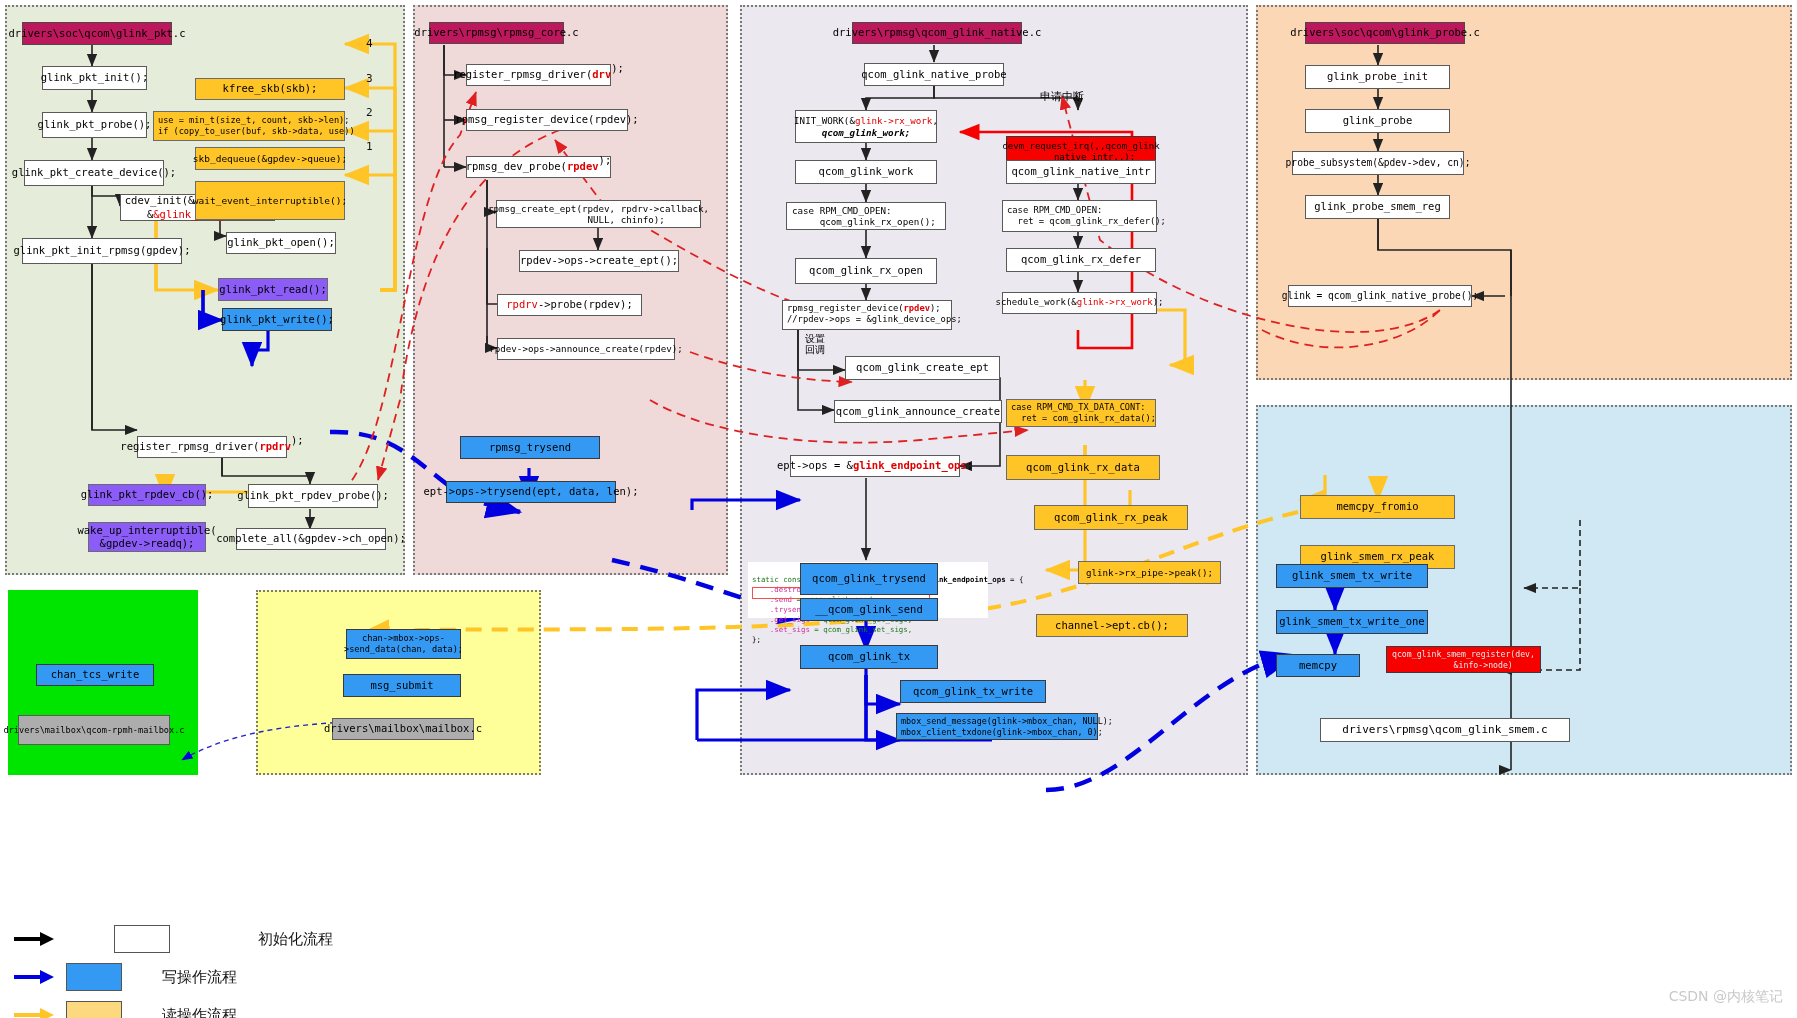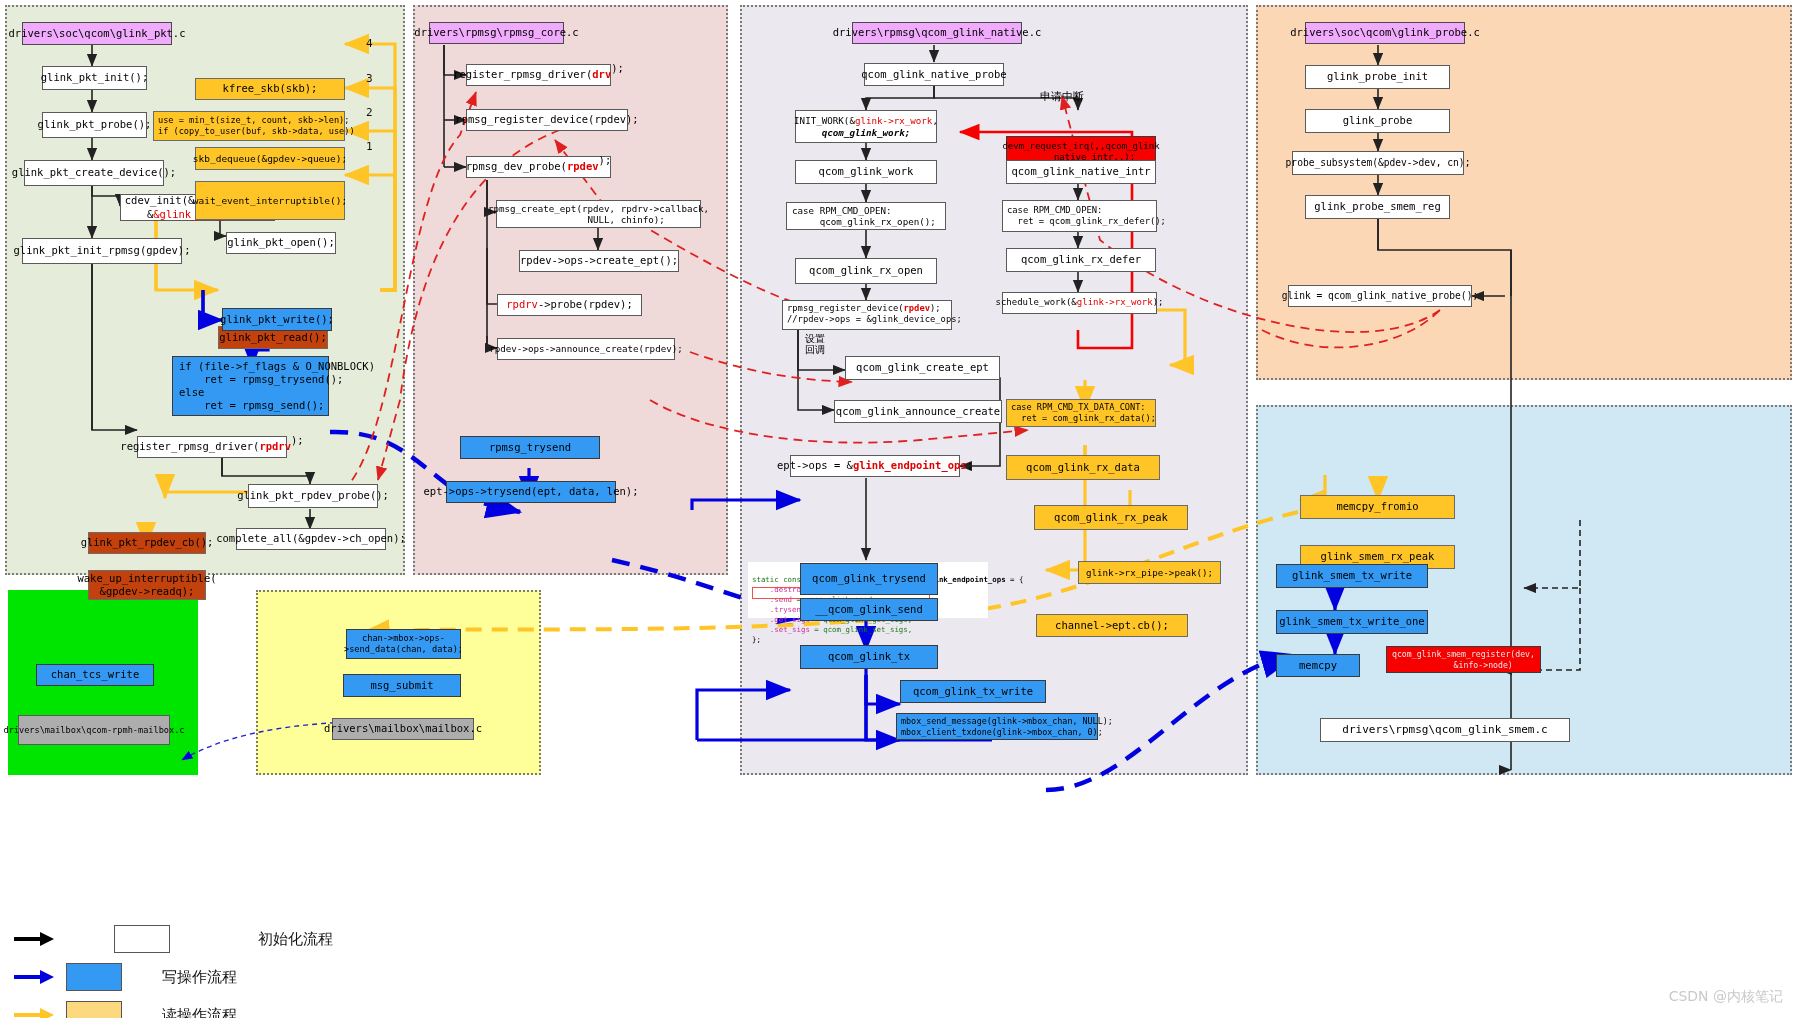--- a/index.html
+++ b/index.html
@@ -7,23 +7,23 @@
   body{font-family:"DejaVu Sans Mono","Liberation Mono",monospace;}
   #canvas{position:relative;width:1797px;height:1018px;overflow:hidden;background:#fff;}
   svg#wires{position:absolute;left:0;top:0;width:1797px;height:1018px;pointer-events:none;}
   .panel{position:absolute;border:2px dotted #7a7a7a;box-sizing:border-box;}
   .node{position:absolute;box-sizing:border-box;border:1.5px solid #5a5a5a;
         background:#ffffff;display:flex;align-items:center;justify-content:center;
         text-align:center;font-size:10.5px;line-height:1.25;color:#000;
         font-family:"DejaVu Sans Mono","Liberation Mono",monospace;
         padding:2px 4px;white-space:pre;}
   .node.left{justify-content:flex-start;text-align:left;}
-  .hdr{background:#f0abfc;border:1.5px solid #4a4a4a;font-weight:normal;}
+  .hdr{background:#be185d;border:1.5px solid #4a4a4a;font-weight:normal;}
   .orange{background:#ffc425;border-color:#6b6b6b;margin-top:45px;}
-  .orange2{background:#c2410c;border-color:#6b6b6b;margin-top:48px;}
+  .orange2{background:#8b5cf6;border-color:#6b6b6b;}
   .blue{background:#3399f3;border-color:#3a3a3a;}
   .red{background:#f60000;border-color:#3a3a3a;color:#000;}
   .gray{background:#adadad;}
   .redtxt{color:#e00000;}
   .bi{font-style:italic;font-weight:bold;}
   .cn{font-family:"DejaVu Sans","Liberation Sans",sans-serif;font-size:11px;color:#000;position:absolute;}
   .code{font-family:"DejaVu Sans Mono","Liberation Mono",monospace;font-size:7.4px;
         line-height:1.35;text-align:left;white-space:pre;background:#fff;color:#000;}
   .legend-row{position:absolute;display:flex;align-items:center;}
   .legend-sw{width:56px;height:28px;border:1.5px solid #555;box-sizing:border-box;}
@@ -197,24 +197,20 @@
   <div class="node" style="left:42px;top:112px;width:105px;height:26px;">glink_pkt_probe();</div>
   <div class="node" style="left:24px;top:160px;width:140px;height:26px;">glink_pkt_create_device();</div>
   <div class="node" style="left:120px;top:194px;width:155px;height:27px;flex-direction:column;">
     <span>cdev_init(&amp;gpdev-&gt;cdev,</span>
     <span>&nbsp;&nbsp;&amp;<span class="redtxt">&amp;glink_pkt_fops)</span>;</span>
   </div>
   <div class="node" style="left:22px;top:238px;width:160px;height:26px;">glink_pkt_init_rpmsg(gpdev);</div>
   <div class="node" style="left:226px;top:232px;width:110px;height:22px;">glink_pkt_open();</div>
   <div class="node orange2" style="left:218px;top:278px;width:110px;height:23px;">glink_pkt_read();</div>
   <div class="node blue" style="left:222px;top:308px;width:110px;height:23px;">glink_pkt_write();</div>
-  <div class="node blue left" style="left:172px;top:356px;width:157px;height:60px;padding-left:6px;">if (file-&gt;f_flags &amp; O_NONBLOCK)
-    ret = rpmsg_trysend();
-else
-    ret = rpmsg_send();</div>
   <div class="node" style="left:137px;top:436px;width:150px;height:22px;">
     <span>register_rpmsg_driver(</span><span class="redtxt" style="font-weight:bold">rpdrv</span>);
   </div>
   <div class="node orange2" style="left:88px;top:484px;width:118px;height:22px;">glink_pkt_rpdev_cb();</div>
   <div class="node" style="left:248px;top:484px;width:130px;height:24px;">glink_pkt_rpdev_probe();</div>
   <div class="node orange2" style="left:88px;top:522px;width:118px;height:30px;">wake_up_interruptible(
 &amp;gpdev-&gt;readq);</div>
   <div class="node" style="left:236px;top:528px;width:150px;height:22px;">complete_all(&amp;gpdev-&gt;ch_open);</div>
 
   <div class="node orange" style="left:195px;top:33px;width:150px;height:22px;">kfree_skb(skb);</div>

